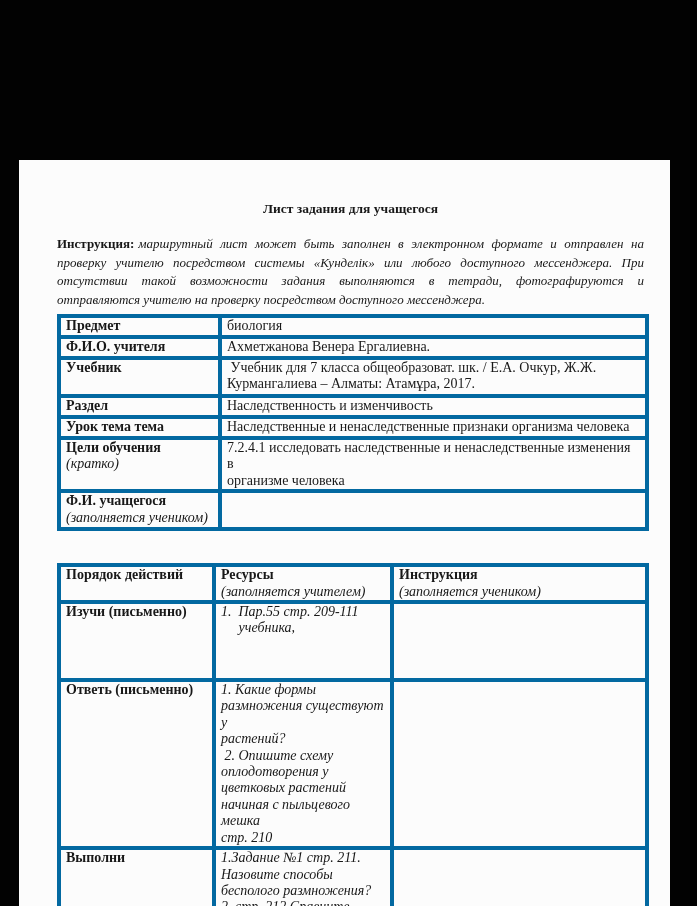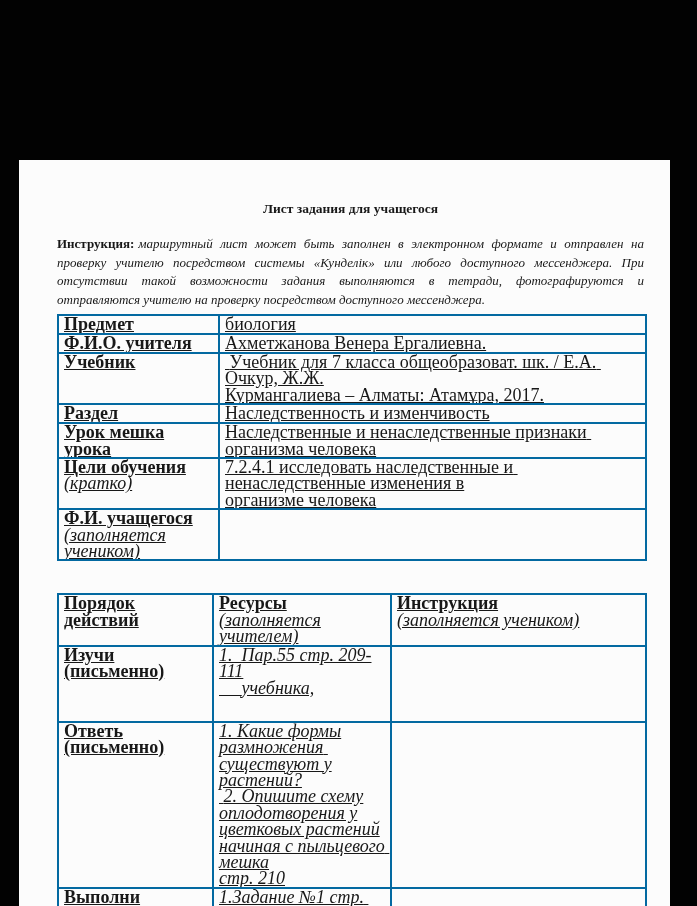--- a/index.html
+++ b/index.html
@@ -50,27 +50,26 @@
   .instr-label {
     font-weight: bold;
     font-style: normal;
     padding-right: 4px;
   }
   table {
     border-collapse: collapse;
     table-layout: fixed;
   }
   td {
-    border: 2px solid #0369a1;
+    border: 4px solid #0369a1;
     vertical-align: top;
     padding: 0 5px;
-    font-size: 18px;
+    font-size: 14px;
     line-height: 16.4px;
     overflow: hidden;
-    text-decoration: underline;
   }
   .lbl {
     font-weight: bold;
   }
   .note {
     font-style: italic;
     font-weight: normal;
   }
   .prewrap {
     white-space: pre-wrap;
@@ -134,21 +133,21 @@
 Курмангалиева – Алматы: Атамұра, 2017.</td>
       </tr>
       <tr>
         <td style="height:17px">
               <div class="lbl">Раздел</div>
             </td>
         <td class="prewrap">Наследственность и изменчивость</td>
       </tr>
       <tr>
         <td style="height:17px">
-              <div class="lbl">Урок мешка урока</div>
+              <div class="lbl">Урок тема тема</div>
             </td>
         <td class="prewrap">Наследственные и ненаследственные признаки организма человека</td>
       </tr>
       <tr>
         <td style="height:34px">
           <div class="lbl">Цели обучения</div>
           <div class="note">(кратко)</div>
         </td>
         <td class="prewrap">7.2.4.1 исследовать наследственные и ненаследственные изменения в
 организме человека</td>

